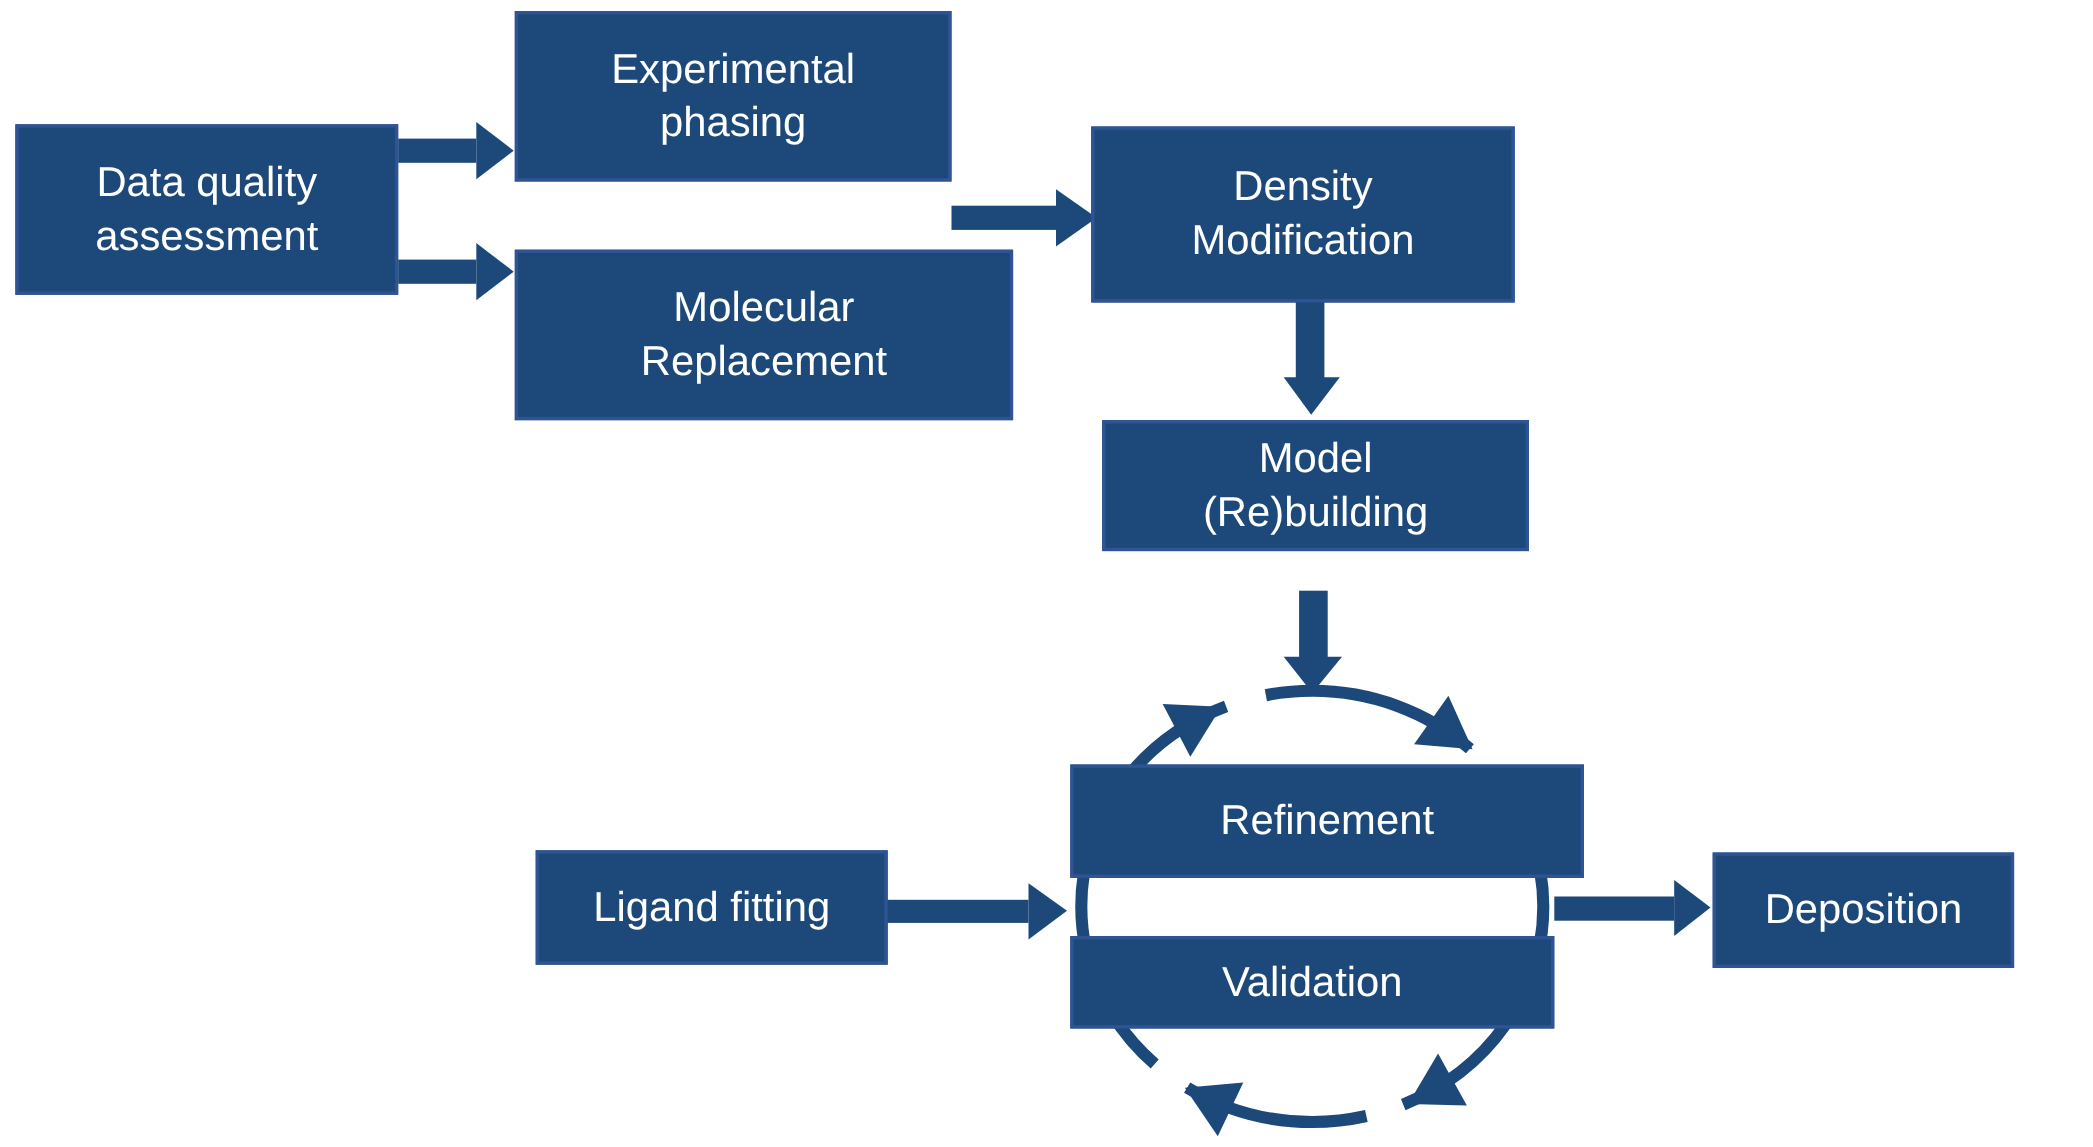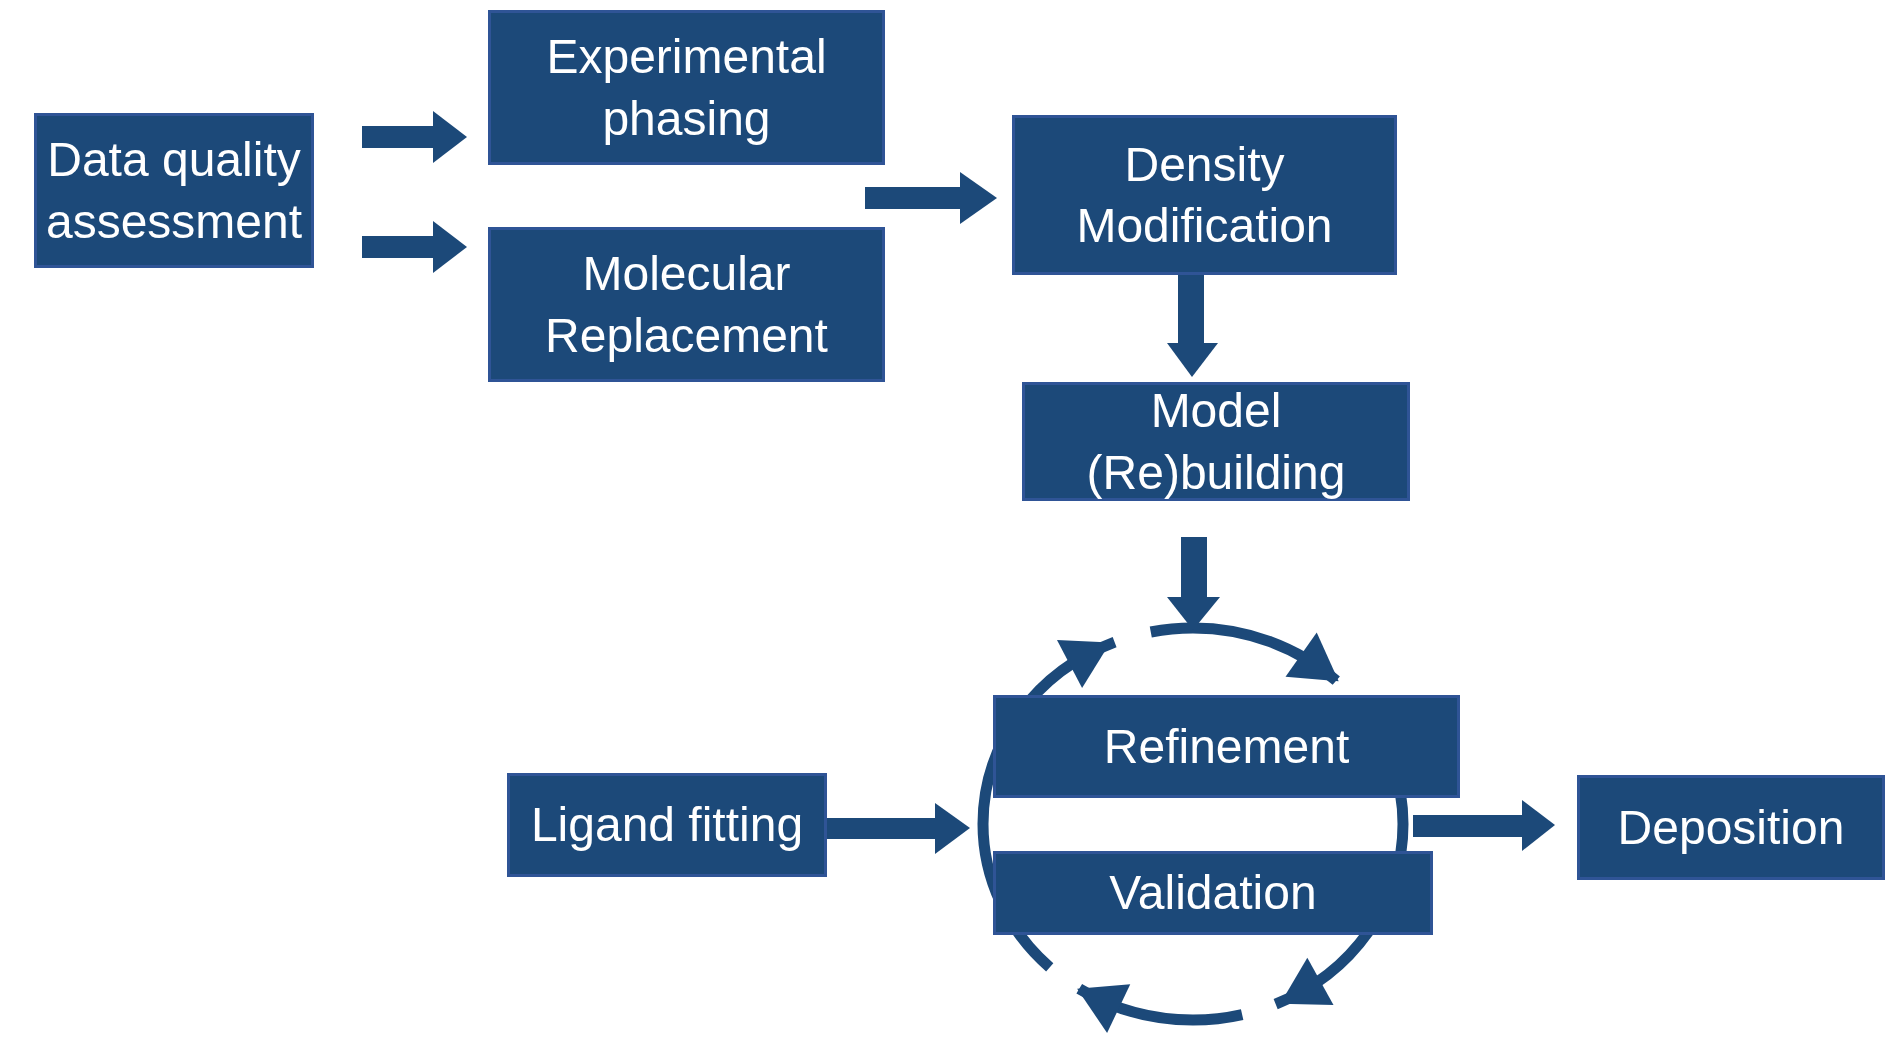--- a/index.html
+++ b/index.html
@@ -25,25 +25,24 @@
     position: absolute;
     z-index: 2;
     box-sizing: border-box;
     background: var(--box_fill, #1C4979);
     border: 3px solid var(--box_border, #2F5496);
     color: var(--box_text, #ffffff);
     display: flex;
     align-items: center;
     justify-content: center;
     text-align: center;
-    font-size: 48px;
+    font-size: 38px;
     line-height: 1.28;
     white-space: pre-line;
     user-select: none;
-    margin-left: 20px;
   }
   .cycle-stroke {
     fill: none;
     stroke: var(--arrow_fill, #1C4979);
     stroke-width: 11;
   }
   .arrow-shape {
     fill: var(--arrow_fill, #1C4979);
     stroke: none;
   }
@@ -92,36 +91,36 @@
       <rect class="arrow-shape" x="782" y="818" width="153" height="21"></rect>
       <polygon class="arrow-shape" points="935,803 935,854 970,828"></polygon>
     </g>
 
     <g>
       <rect class="arrow-shape" x="1413" y="815" width="109" height="22"></rect>
       <polygon class="arrow-shape" points="1522,800 1522,851 1555,825"></polygon>
     </g>
   </svg>
 
-  <div class="node" style="left:14px;  top:113px; width:280px; height:155px">Data quality
+  <div class="node" style="left:14px;  top:113px; width:348px; height:155px">Data quality
 assessment</div>
 
   <div class="node" style="left:468px; top:10px;  width:397px; height:155px">Experimental
 phasing</div>
 
-  <div class="node" style="left:468px; top:227px; width:397px; height:155px">Molecular
+  <div class="node" style="left:468px; top:227px; width:453px; height:155px">Molecular
 Replacement</div>
 
   <div class="node" style="left:992px; top:115px; width:385px; height:160px">Density
 Modification</div>
 
   <div class="node" style="left:1002px; top:382px; width:388px; height:119px">Model
 (Re)building</div>
 
   <div class="node" style="left:973px; top:695px; width:467px; height:103px">Refinement</div>
 
   <div class="node" style="left:973px; top:851px; width:440px; height:84px">Validation</div>
 
   <div class="node" style="left:487px; top:773px; width:320px; height:104px">Ligand fitting</div>
 
-  <div class="node" style="left:1557px; top:775px; width:308px; height:105px">Deposition</div>
+  <div class="node" style="left:1557px; top:775px; width:274px; height:105px">Deposition</div>
 
 </div>
 
 </body></html>

